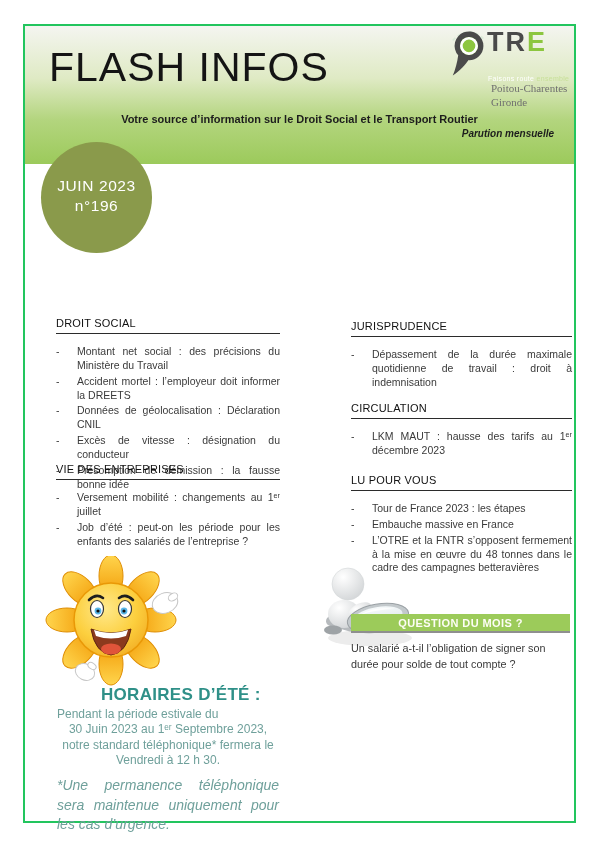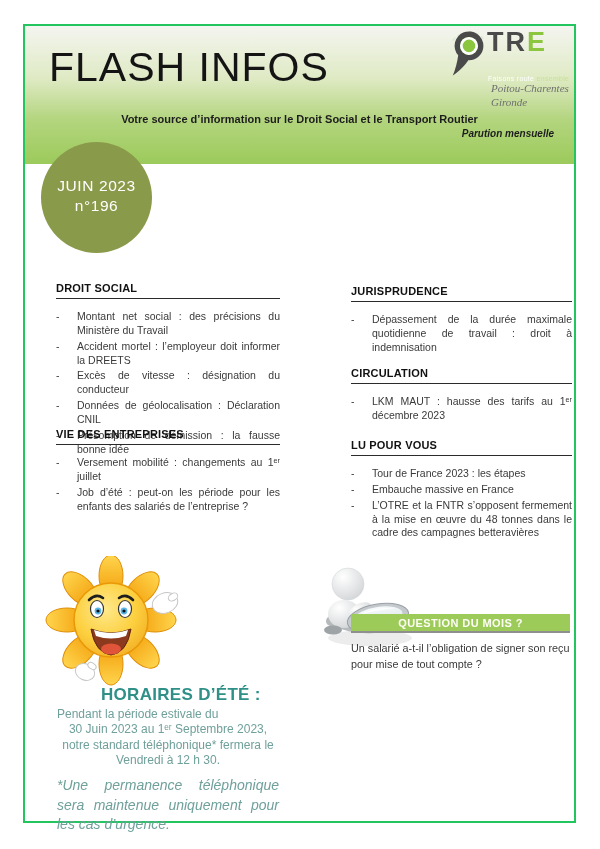--- a/index.html
+++ b/index.html
@@ -20,32 +20,32 @@
   .parution { position:absolute; right:20px; top:102px; font-size:10px; font-weight:bold;
               font-style:italic; color:#1d1d1d; }
 
   
   .logo { position:absolute; right:3px; top:3px; width:120px; }
   .logo-top { display:flex; align-items:flex-start; }
   .logo-letters { font-size:27px; font-weight:bold; color:#4a4a4a; letter-spacing:2px; line-height:1; }
   .logo-letters .e-green { color:#8cc63f; }
   .logo-tagline { margin-left:37px; margin-top:-4px; font-size:7px; letter-spacing:.3px; }
   .tag-a { color:#ffffff; } .tag-b { color:#c8e09a; }
-  .logo-region { margin-left:40px; font-family:"Liberation Serif", serif; font-style:italic;
+  .logo-region { margin-left:40px; font-family:"Liberation Serif", serif; 
                  color:#6f6f6f; font-size:11px; line-height:1.25; }
 
   
   .issue-circle { position:absolute; left:16px; top:116px; width:111px; height:111px;
                   border-radius:50%; background:#8a9a4b; color:#fff; text-align:center;
                   padding-top:34px; font-size:15.5px; letter-spacing:.6px; line-height:20px; }
 
   
   .sec { position:absolute; }
-  .sec-h { font-size:11px; font-weight:bold; color:#111; letter-spacing:.2px;
-           border-bottom:1px solid #2b2b2b; padding-bottom:4px; }
+  .sec-h { font-size:11px; font-weight:normal; color:#111; letter-spacing:.2px;
+           border-bottom:1px solid #2b2b2b; padding-bottom:4px;margin-top:35px; }
   .sec-list { margin-top:11px; }
   .item { display:flex; font-size:10.5px; color:#3a3a3a; line-height:1.32; margin-bottom:2px; }
   .item .dash { width:21px; flex:none; }
   .item .dash::before { content:"-"; }
   .item .itx { flex:1; text-align:justify; }
 
   .col-left  { left:31px;  width:224px; }
   .col-right { left:326px; width:221px; }
   .sec.s-droit { top:256px; } .sec.s-vie { top:402px; }
   .sec.s-juris { top:259px; } .sec.s-circ { top:341px; } .sec.s-lu { top:413px; }
@@ -111,25 +111,25 @@
         <div class="item">
             <span class="dash"></span>
             <span class="itx">Montant net social : des précisions du Ministère du Travail</span>
           </div>
         <div class="item">
             <span class="dash"></span>
             <span class="itx">Accident mortel : l’employeur doit informer la DREETS</span>
           </div>
         <div class="item">
             <span class="dash"></span>
+            <span class="itx">Données de géolocalisation : Déclaration CNIL</span>
+          </div>
+        <div class="item">
+            <span class="dash"></span>
             <span class="itx">Excès de vitesse : désignation du conducteur</span>
-          </div>
-        <div class="item">
-            <span class="dash"></span>
-            <span class="itx">Données de géolocalisation : Déclaration CNIL</span>
           </div>
         <div class="item">
             <span class="dash"></span>
             <span class="itx">Présomption de démission : la fausse bonne idée</span>
           </div>
       </div>
     </div>
 
     <div class="sec col-left s-vie">
       <div class="sec-h">VIE DES ENTREPRISES</div>
@@ -205,21 +205,21 @@
         </g>
       <ellipse cx="15" cy="70" rx="9" ry="4.5" fill="#9ea3a6"></ellipse>
       <g transform="rotate(-10 60 58)">
         <ellipse cx="60" cy="58" rx="31" ry="14" fill="#c3c9cc" stroke="#9aa0a4" stroke-width="1"></ellipse>
         <ellipse cx="60" cy="57" rx="25" ry="10" fill="url(#lens)"></ellipse>
         <path d="M42 52 Q60 45 78 52 Q60 49 42 52 Z" fill="#ffffff" opacity="0.85"></path>
       </g>
     </svg>
 
     <div class="q-bar">QUESTION DU MOIS ?</div>
-    <div class="q-text">Un salarié a-t-il l’obligation de signer son reçu pour mise de tout compte ?</div>
+    <div class="q-text">Un salarié a-t-il l’obligation de signer son durée pour solde de tout compte ?</div>
 
     <svg class="sun-art" viewBox="0 0 152 142">
       <defs>
         <radialGradient id="sunface" cx="42%" cy="35%" r="78%">
           <stop offset="0%" stop-color="#ffe98c"></stop>
             <stop offset="55%" stop-color="#fccf3e"></stop>
             <stop offset="100%" stop-color="#f0a61f"></stop>
         </radialGradient>
         <linearGradient id="petal" x1="0" y1="0" x2="0" y2="1">
           <stop offset="0%" stop-color="#ffd54d"></stop>

